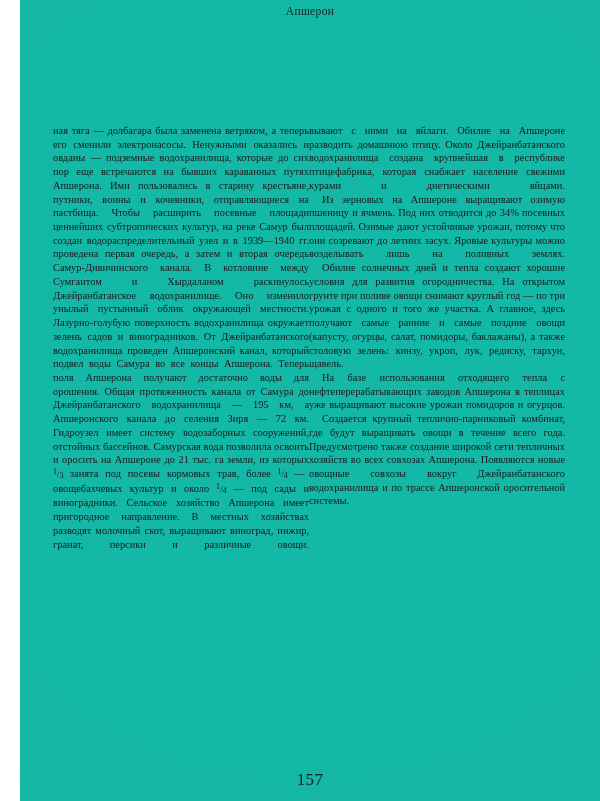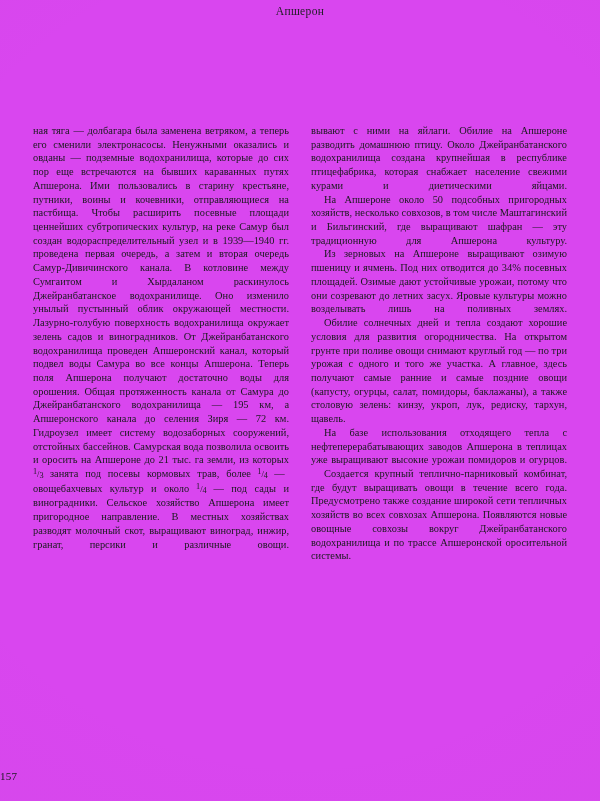--- a/index.html
+++ b/index.html
@@ -12,21 +12,22 @@
     background: #ffffff;
     font-family: "Liberation Serif", "DejaVu Serif", serif;
     color: #16161a;
     overflow: hidden;
     position: relative;
   }
 
   .page {
     position: absolute;
     inset: 0;
-    background: #d946ef;
+    background: #14b8a6;
+    margin-left: 20px;
   }
 
   
   .paper-tone {
     position: absolute;
     inset: 0;
     background:
       radial-gradient(ellipse 120% 90% at 50% 45%, rgba(255,255,255,0) 55%, rgba(120,120,120,0.055) 100%);
     pointer-events: none;
   }
@@ -43,21 +44,20 @@
     font-family: "Liberation Serif", "DejaVu Serif", serif;
   }
 
   .columns {
     position: absolute;
     top: 124px;
     left: 33px;
     width: 534px;
     height: 640px;
     display: flex;
-    gap: 22px;
   }
 
   .col {
     width: 256px;
     font-size: 10.4px;
     line-height: 13.72px;
     text-align: justify;
     text-justify: inter-word;
     color: #1a1a1e;
     -webkit-font-smoothing: none;
@@ -94,22 +94,22 @@
     font-size: 8.2px;
     vertical-align: -0.12em;
     line-height: 0;
   }
 
   .folio {
     position: absolute;
     left: 0;
     right: 0;
     top: 770px;
-    text-align: left;
-    font-size: 11px;
+    text-align: center;
+    font-size: 17px;
     letter-spacing: 0.3px;
     color: #1a1a1e;
   }
 </style>
 </head>
 <body>
 
 <div class="page">
 
   <div class="paper-tone"></div>
@@ -119,21 +119,20 @@
   <div class="columns">
 
     <div class="col">
       <p class="flow"><span>ная тяга — долбагара была заменена ветряком, а теперь его сменили электронасосы. Ненужными оказались и овданы — подземные водохранилища, которые до сих пор еще встречаются на бывших караванных путях Апшерона. Ими пользовались в старину крестьяне, путники, воины и кочевники, отправляющиеся на пастбища. Чтобы расширить посевные площади ценнейших субтропических культур, на реке Самур был создан водораспределительный узел и в 1939—1940 гг. проведена первая очередь, а затем и вторая очередь Самур-Дивичинского канала. В котловине между Сумгаитом и Хырдаланом раскинулось Джейранбатанское водохранилище. Оно изменило унылый пустынный облик окружающей местности. Лазурно-голубую поверхность водохранилища окружает зелень садов и виноградников. От Джейранбатанского водохранилища проведен Апшеронский канал, который подвел воды Самура во все концы Апшерона. Теперь поля Апшерона получают достаточно воды для орошения. Общая протяженность канала от Самура до Джейранбатанского водохранилища — 195 км, а Апшеронского канала до селения Зиря — 72 км. Гидроузел имеет систему водозаборных сооружений, отстойных бассейнов. Самурская вода позволила освоить и оросить на Апшероне до 21 тыс. га земли, из которых</span><span class="frac"> <sup>1</sup>/<sub>3</sub> </span><span>занята под посевы кормовых трав, более</span><span class="frac"> <sup>1</sup>/<sub>4</sub> </span><span>— овощебахчевых культур и около</span><span class="frac"> <sup>1</sup>/<sub>4</sub> </span><span>— под сады и виноградники. Сельское хозяйство Апшерона имеет пригородное направление. В местных хозяйствах разводят молочный скот, выращивают виноград, инжир, гранат, персики и различные овощи.</span></p>
 
     </div>
 
     <div class="col">
       <p class="flow">вывают с ними на яйлаги. Обилие на Апшероне разводить домашнюю птицу. Около Джейранбатанского водохранилища создана крупнейшая в республике птицефабрика, которая снабжает население свежими курами и диетическими яйцами.</p>
 
-      <p class="indent flow">На Апшероне около 50 подсобных пригородных хозяйств, несколько совхозов, в том числе Маштагинский и Бильгинский, где выращивают шафран — эту традиционную для Апшерона культуру.</p>
 
       <p class="indent flow">Из зерновых на Апшероне выращивают озимую пшеницу и ячмень. Под них отводится до 34% посевных площадей. Озимые дают устойчивые урожаи, потому что они созревают до летних засух. Яровые культуры можно возделывать лишь на поливных землях.</p>
 
       <p class="indent flow">Обилие солнечных дней и тепла создают хорошие условия для развития огородничества. На открытом грунте при поливе овощи снимают круглый год — по три урожая с одного и того же участка. А главное, здесь получают самые ранние и самые поздние овощи (капусту, огурцы, салат, помидоры, баклажаны), а также столовую зелень: кинзу, укроп, лук, редиску, тархун, щавель.</p>
 
       <p class="indent flow">На базе использования отходящего тепла с нефтеперерабатывающих заводов Апшерона в теплицах уже выращивают высокие урожаи помидоров и огурцов.</p>
 
       <p class="indent endflow">Создается крупный теплично-парниковый комбинат, где будут выращивать овощи в течение всего года. Предусмотрено также создание широкой сети тепличных хозяйств во всех совхозах Апшерона. Появляются новые овощные совхозы вокруг Джейранбатанского водохранилища и по трассе Апшеронской оросительной системы.</p>
     </div>
 

